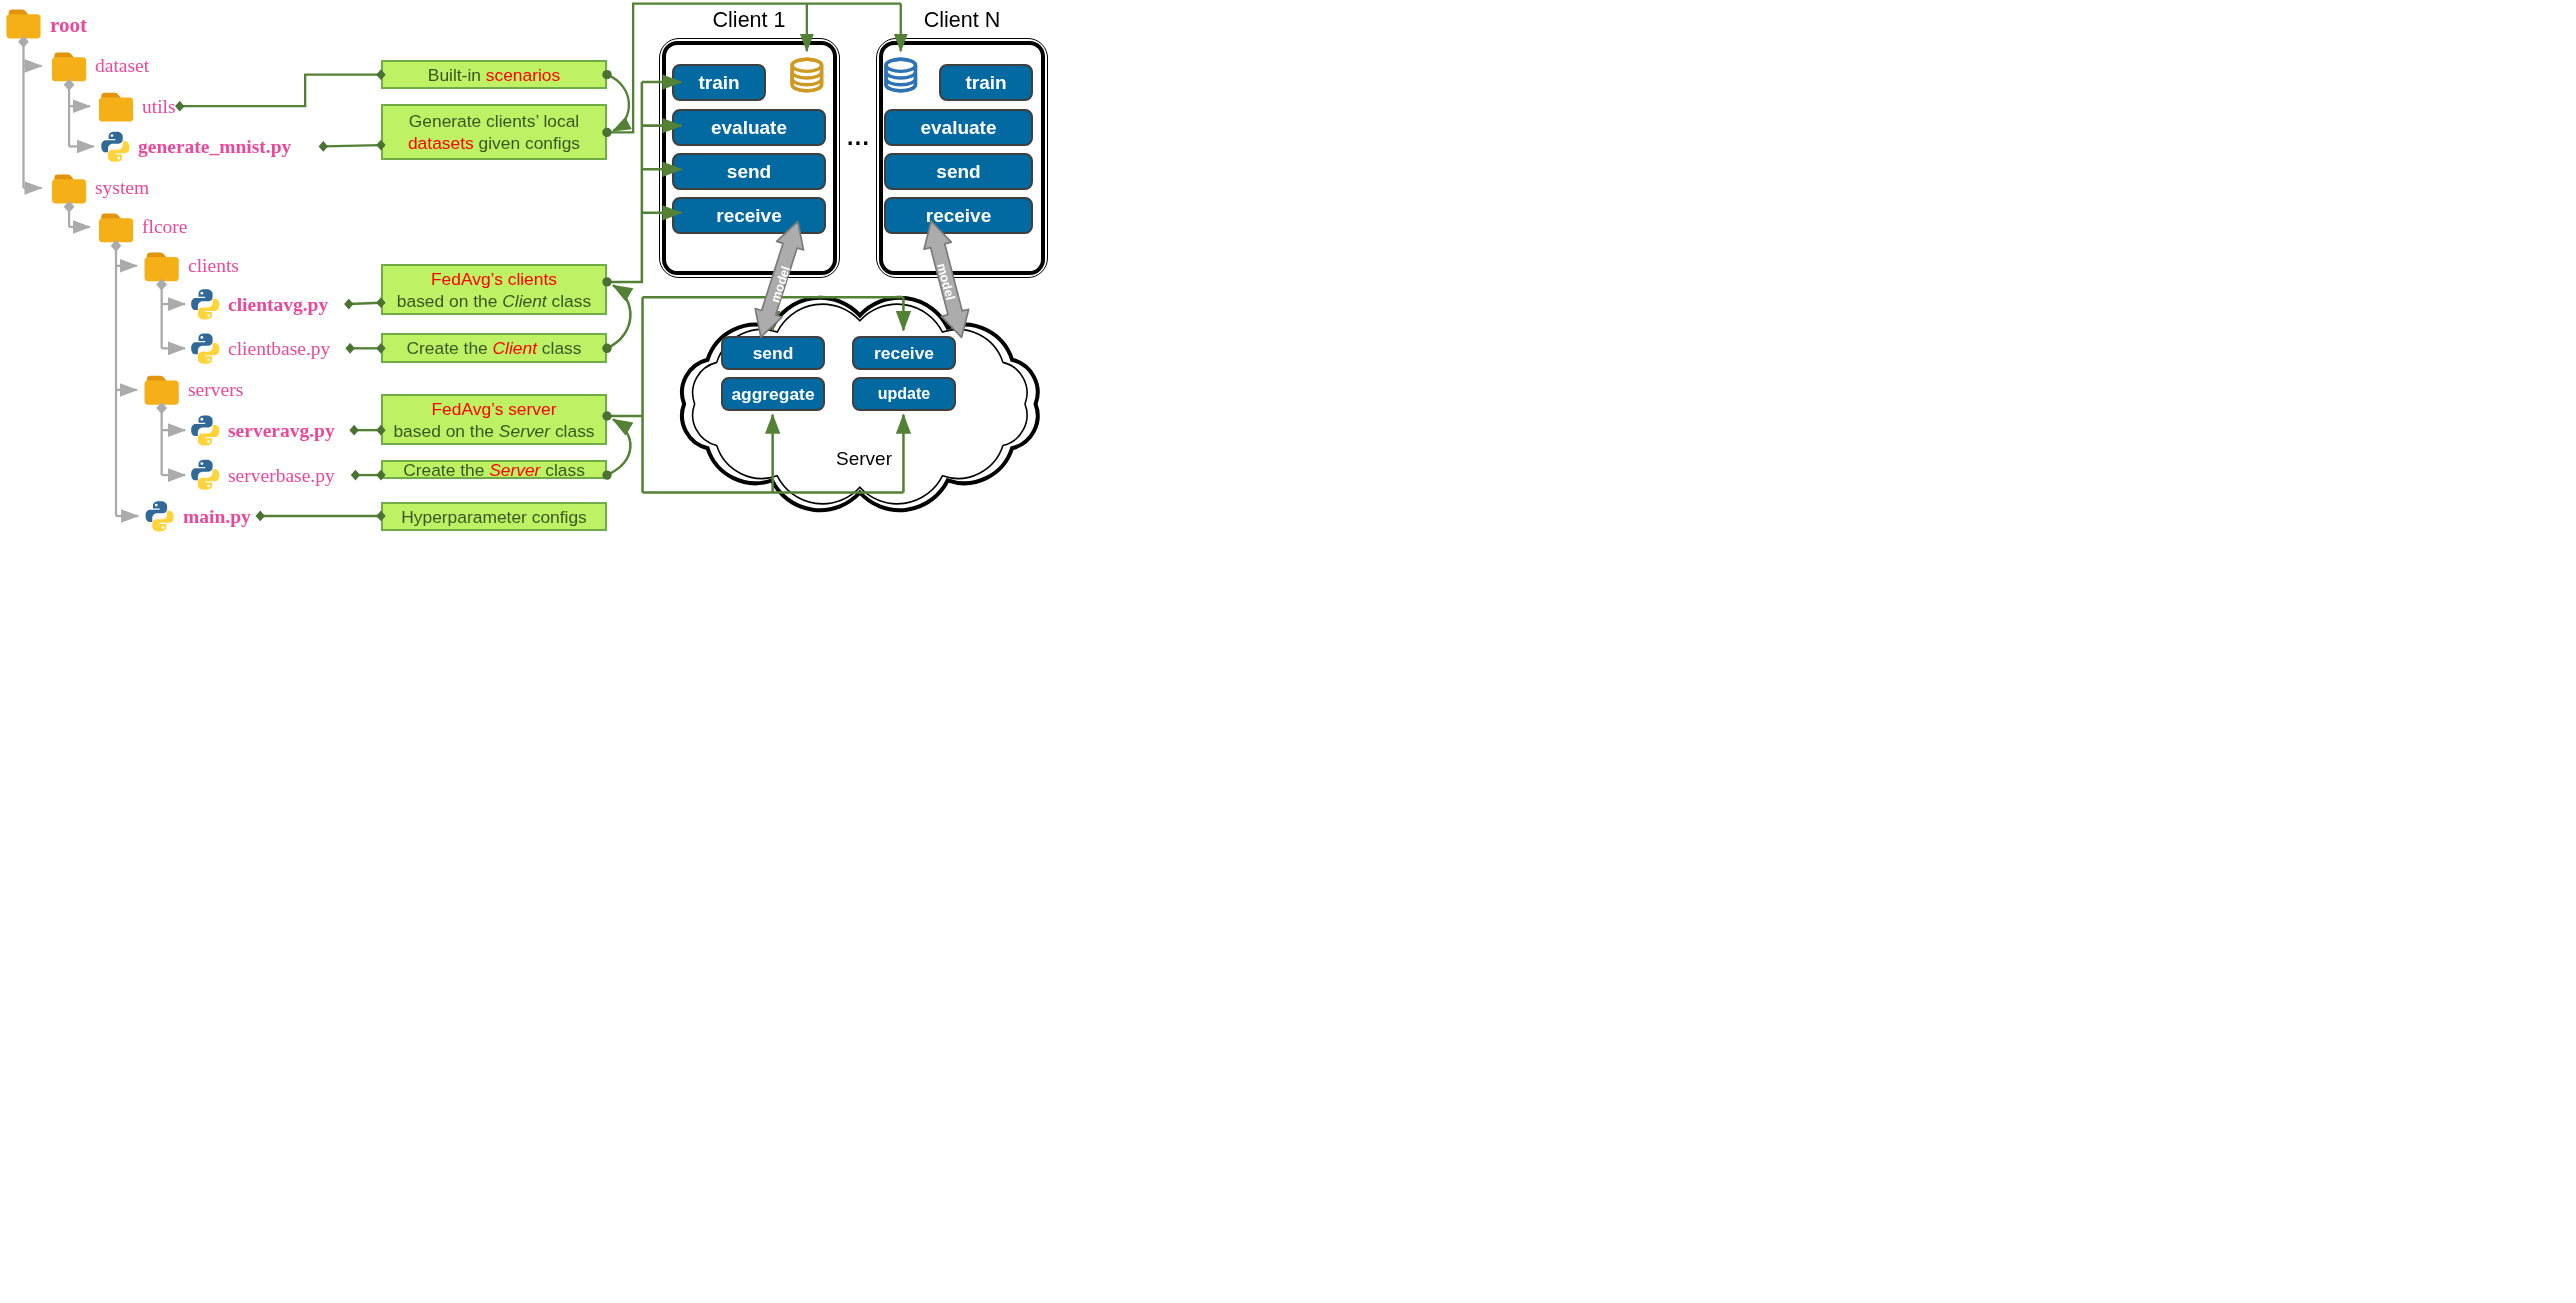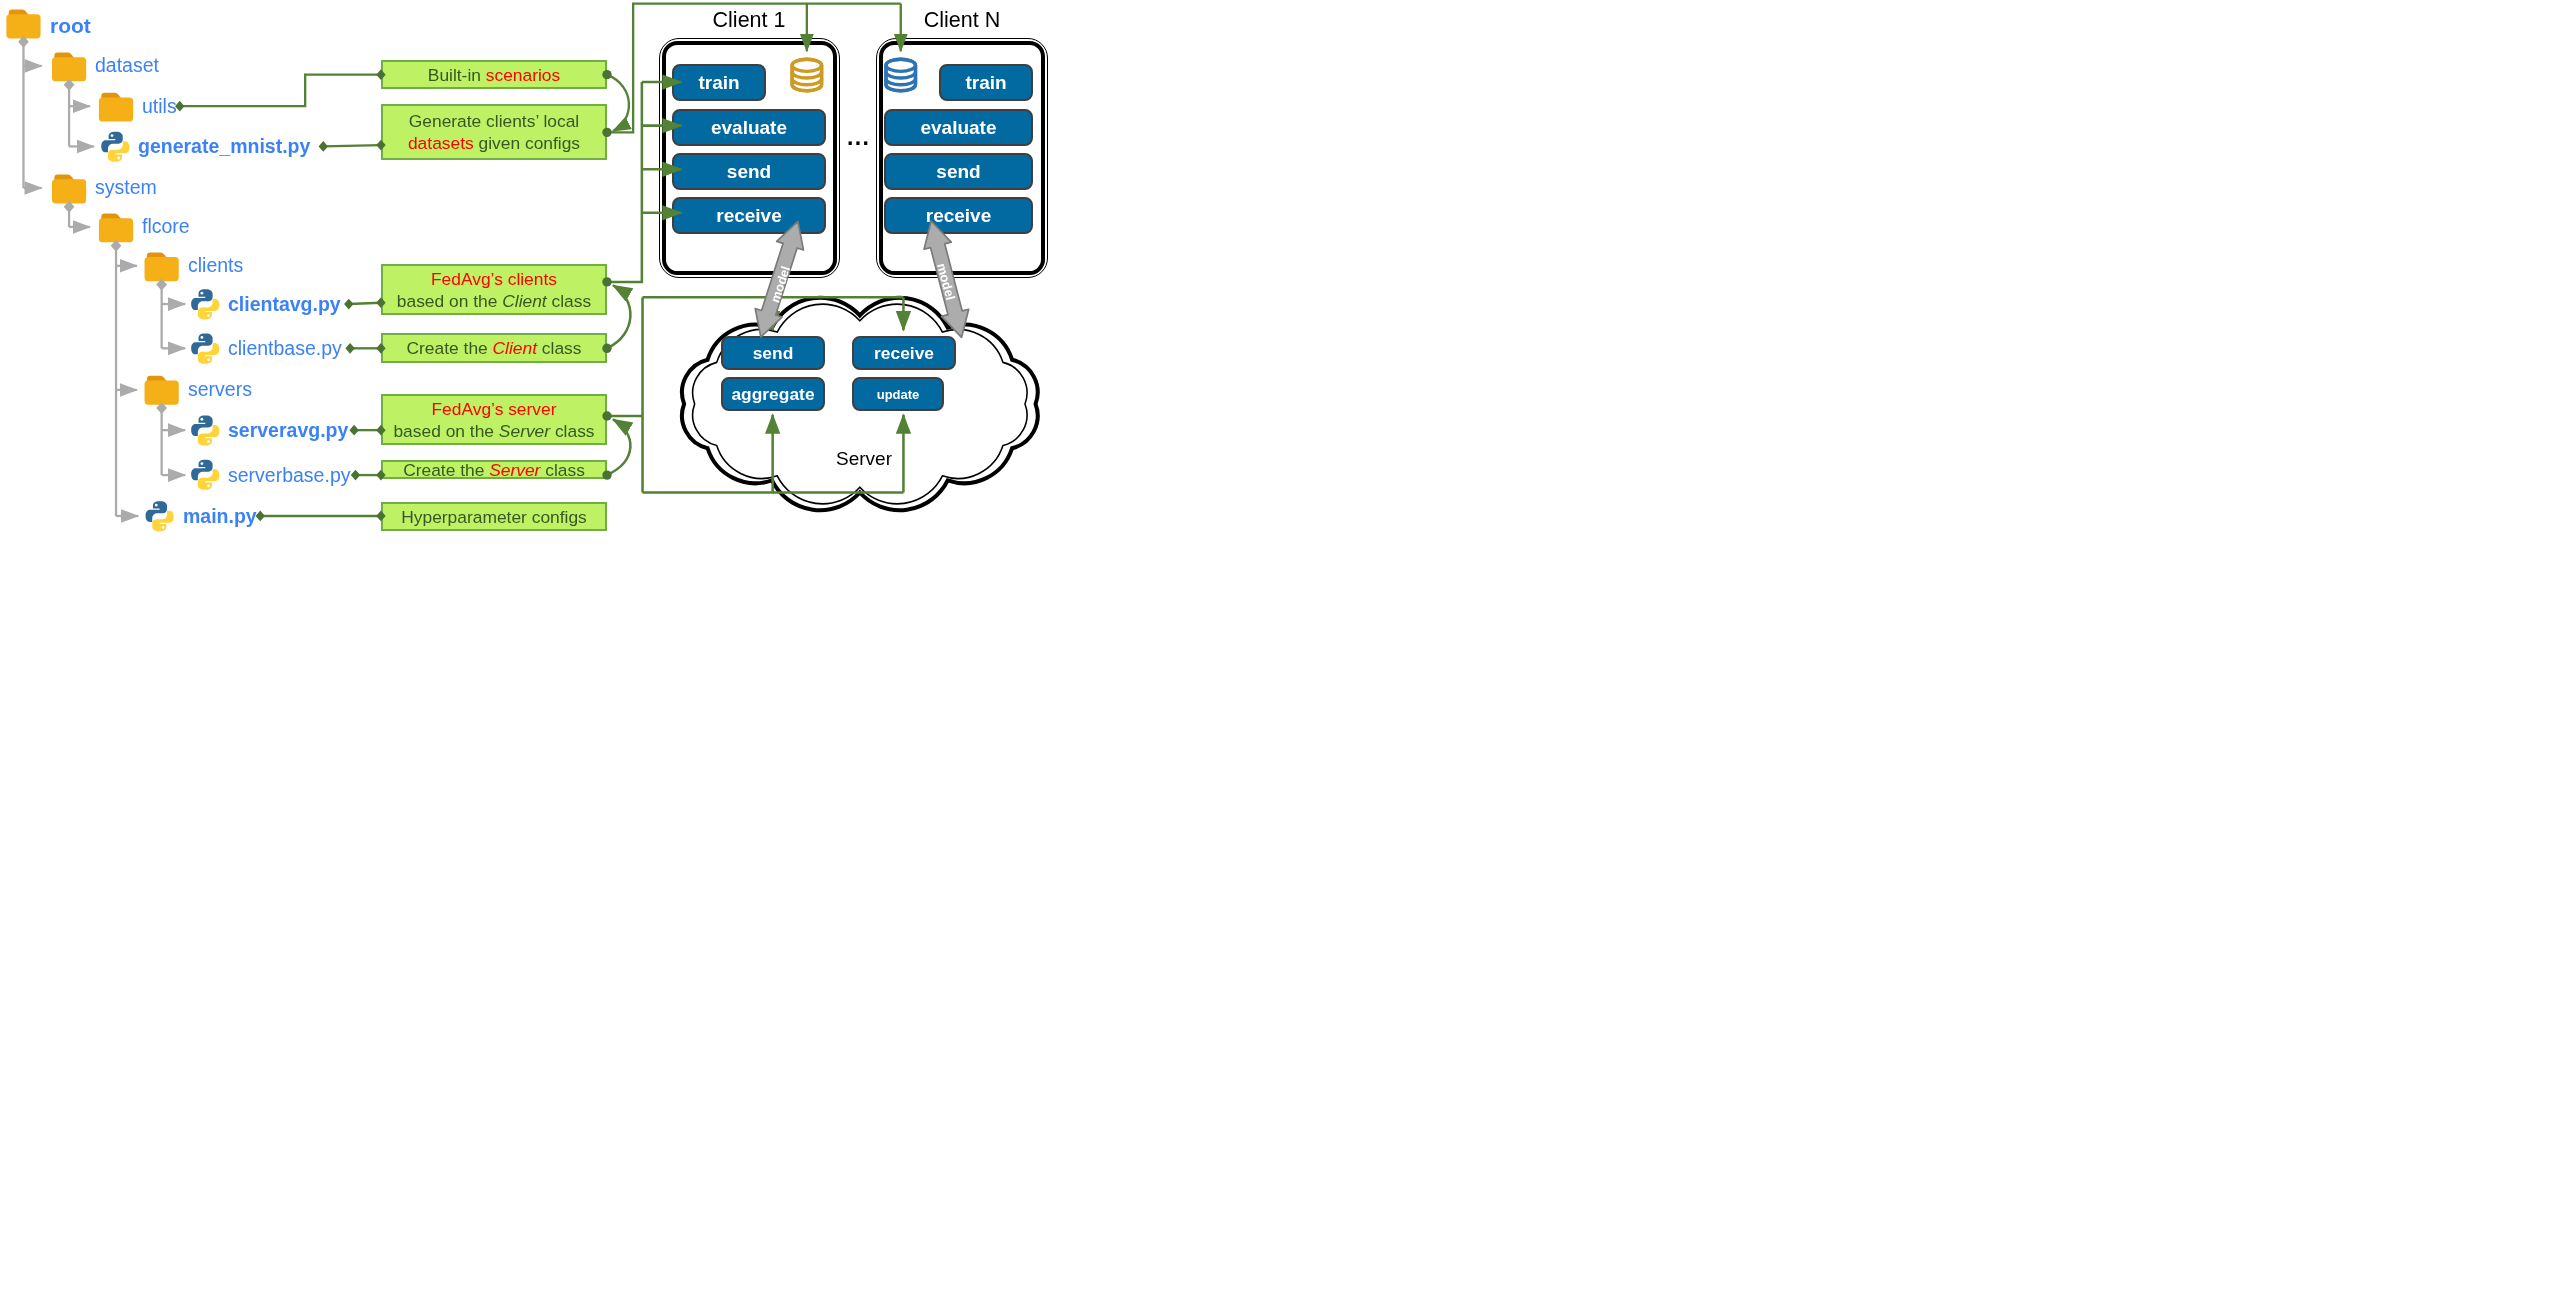--- a/index.html
+++ b/index.html
@@ -2,21 +2,21 @@
 <html style="font-size:10.7px"><head>
 <meta charset="utf-8">
 <style>
   html,body{margin:0;padding:0;background:#ffffff;}
   #stage{
     position:relative;width:1053px;height:537px;background:#fff;overflow:hidden;
     font-family:"Liberation Sans", sans-serif;
   }
   svg{position:absolute;left:0;top:0;overflow:visible;}
   
-  .tree-label{position:absolute;height:27px;line-height:27px;font-size:19.5px;color:#3b82f6;white-space:nowrap;}
+  .tree-label{position:absolute;height:27px;line-height:27px;font-size:19.5px;color:#ec4899;white-space:nowrap;font-family:Liberation Serif, serif;}
   .bold{font-weight:bold;}
   
   .gbox{
     position:absolute;background:#bef264;border:2px solid #70AD47;box-sizing:border-box;
     display:flex;flex-direction:column;align-items:center;justify-content:center;
     font-size:17.4px;line-height:22px;color:#385723;text-align:center;white-space:pre;
   }
   .tg{color:#385723;} .tr{color:#FF0000;} .it{font-style:italic;margin-top:20px;}
   
   .card{position:absolute;border:1.7px solid #000;border-radius:20px;padding:2px;box-sizing:border-box;background:#fff;}
@@ -143,21 +143,21 @@
     <div class="card-inner"></div>
   </div>
   <div class="fbtn" style="left:939px;top:64px;width:94px;height:37px">train</div>
   <div class="fbtn" style="left:884px;top:109px;width:149px;height:37px">evaluate</div>
   <div class="fbtn" style="left:884px;top:153px;width:149px;height:37px">send</div>
   <div class="fbtn" style="left:884px;top:197px;width:149px;height:37px">receive</div>
 
   <div class="fbtn" style="left:721px;top:336px;width:104px;height:34px;font-size:17.4px">send</div>
   <div class="fbtn" style="left:852px;top:336px;width:104px;height:34px;font-size:17.4px">receive</div>
   <div class="fbtn" style="left:721px;top:377px;width:104px;height:34px;font-size:17.4px">aggregate</div>
-  <div class="fbtn" style="left:852px;top:377px;width:92px;height:34px;font-size:13px">update</div>
+  <div class="fbtn" style="left:852px;top:377px;width:104px;height:34px;font-size:16px">update</div>
   <div class="server-label" style="left:836px;top:448px">Server</div>
 
   <svg width="1053" height="537" viewBox="0 0 1570 800">
 
     <g stroke="#ABABAB" stroke-width="3.4" fill="none">
       <path d="M35 60 V280"></path>
       <path d="M35 98 H62" marker-end="url(#am)"></path>
       <path d="M35 280 H62" marker-end="url(#am)"></path>
       <path d="M103 124 V218"></path>
       <path d="M103 158 H134" marker-end="url(#am)"></path>

